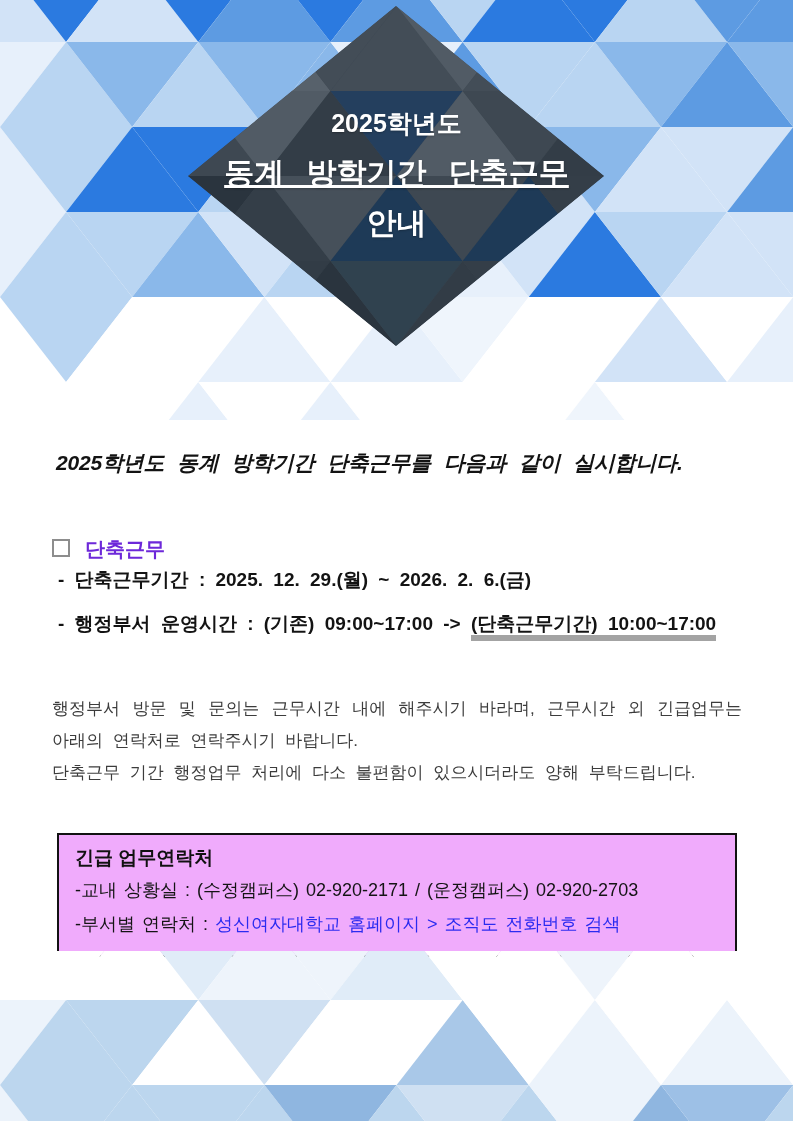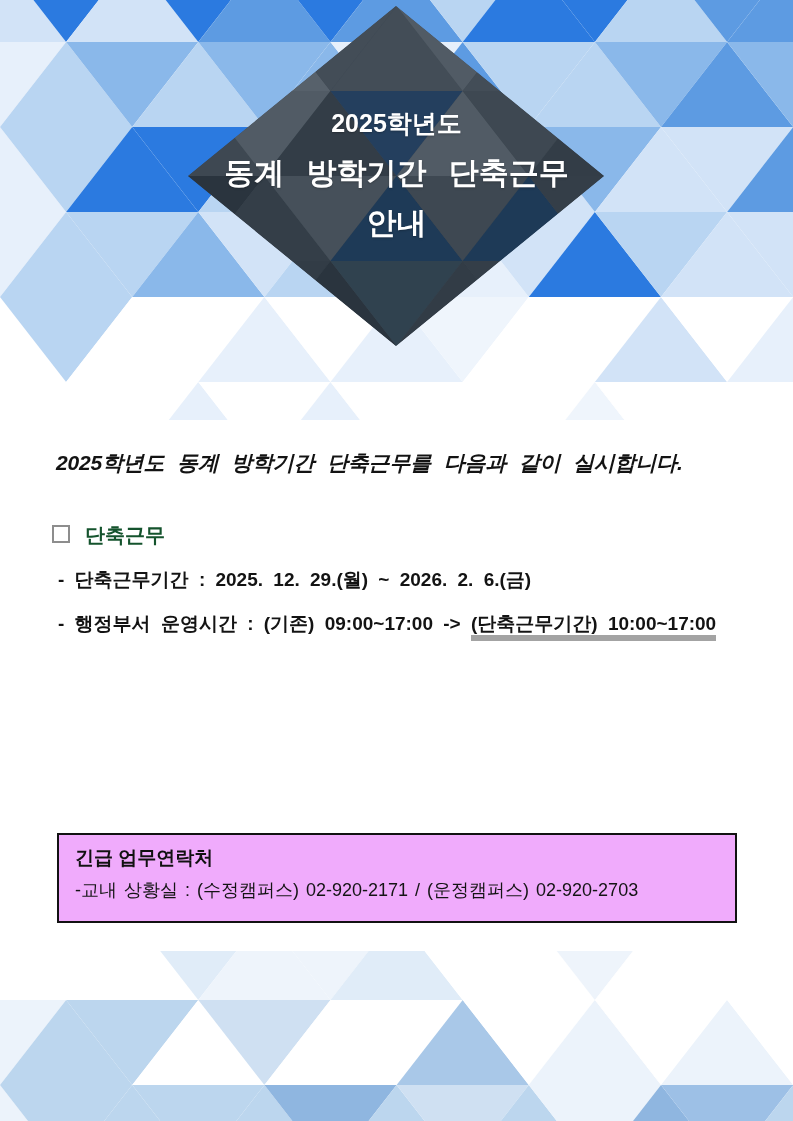--- a/index.html
+++ b/index.html
@@ -9,29 +9,29 @@
   }
   svg{display:block;}
   .hdr-svg{position:absolute;top:0;left:0;}
   .ftr-svg{position:absolute;bottom:0;left:0;}
 
   .title-block{
     position:absolute;top:98px;left:0;width:793px;text-align:center;
     color:#ffffff;font-weight:bold;text-shadow:0 1px 2px rgba(0,0,0,.25);
   }
   .title-block .t1{font-size:25px;line-height:50px;word-spacing:8px;}
-  .title-block .t2{font-size:30px;line-height:50px;word-spacing:14px;}
+  .title-block .t2{font-size:30px;line-height:50px;word-spacing:14px;text-decoration:underline;}
   .title-block .t3{font-size:30px;line-height:50px;}
 
   .intro{
     position:absolute;top:449px;left:56px;width:692px;
     font-size:21px;font-weight:bold;color:#131313;word-spacing:7px;letter-spacing:-0.2px;font-style:italic;
   }
   .section-head{
-    position:absolute;top:522px;left:52px;font-size:20px;font-weight:bold;color:#14532d;
+    position:absolute;top:536px;left:52px;font-size:20px;font-weight:bold;color:#6d28d9;
   }
   .sq-bullet{
     display:inline-block;width:14px;height:14px;border:2px solid #8d8d8d;
     margin-right:15px;vertical-align:-1px;background:#ffffff;
   }
   .sched{position:absolute;left:52px;width:692px;font-size:19px;font-weight:bold;color:#131313;word-spacing:5px;margin-left:6px;}
   .sched.i1{top:567px;}
   .sched.i2{top:611px;}
   .u{border-bottom:6px solid #a3a3a3;padding-bottom:1px;}
 
@@ -278,24 +278,32 @@
   </div>
 
   <div class="sched i1">
     <span>- 단축근무기간 : 2025. 12. 29.(월) ~ 2026. 2. 6.(금)</span>
   </div>
 
   <div class="sched i2">
     <span>- 행정부서 운영시간 : (기존) 09:00~17:00 -&gt; </span><span class="u">(단축근무기간) 10:00~17:00</span>
   </div>
 
+  <div class="para">
+    <div class="j">행정부서 방문 및 문의는 근무시간 내에 해주시기 바라며, 근무시간 외 긴급업무는</div>
+    <div>아래의 연락처로 연락주시기 바랍니다.</div>
+    <div>단축근무 기간 행정업무 처리에 다소 불편함이 있으시더라도 양해 부탁드립니다.</div>
+  </div>
 
   <div class="contact-box">
     <div class="cb-title">긴급 업무연락처</div>
     <div class="cb-line">-교내 상황실 : (수정캠퍼스) 02-920-2171 / (운정캠퍼스) 02-920-2703</div>
+    <div class="cb-line">
+      <span>-부서별 연락처 : </span><span class="cb-link" style="color: rgb(43, 43, 240);">성신여자대학교 홈페이지 &gt; 조직도 전화번호 검색</span>
+    </div>
   </div>
 
   <svg id="ftr-mesh" class="ftr-svg" width="793" height="170" viewBox="0 0 793 170">
       <polygon points="-198.29999999999998,49 -66.1,49 -132.2,-36" fill="#ffffff"></polygon>
       <polygon points="-132.2,-36 0,-36 -66.1,49" fill="#ffffff"></polygon>
       <polygon points="-66.1,49 66.1,49 0,-36" fill="#ffffff"></polygon>
       <polygon points="0,-36 132.2,-36 66.1,49" fill="#ffffff"></polygon>
       <polygon points="66.1,49 198.29999999999998,49 132.2,-36" fill="#ffffff"></polygon>
       <polygon points="132.2,-36 264.4,-36 198.29999999999998,49" fill="#e0ecf8"></polygon>
       <polygon points="198.29999999999998,49 330.5,49 264.4,-36" fill="#eef4fb"></polygon>

